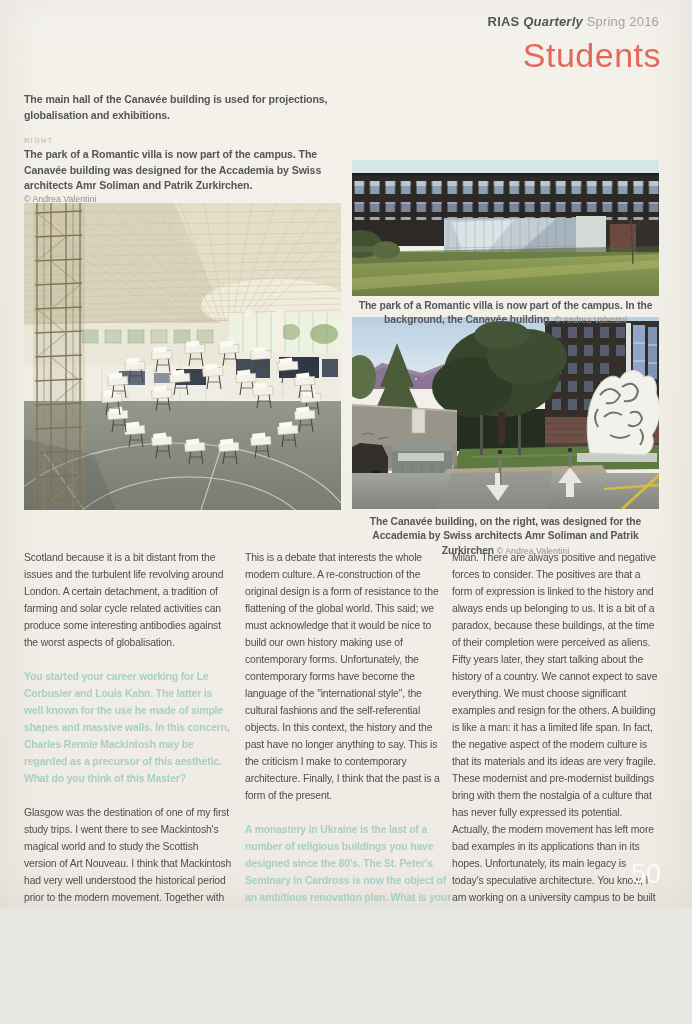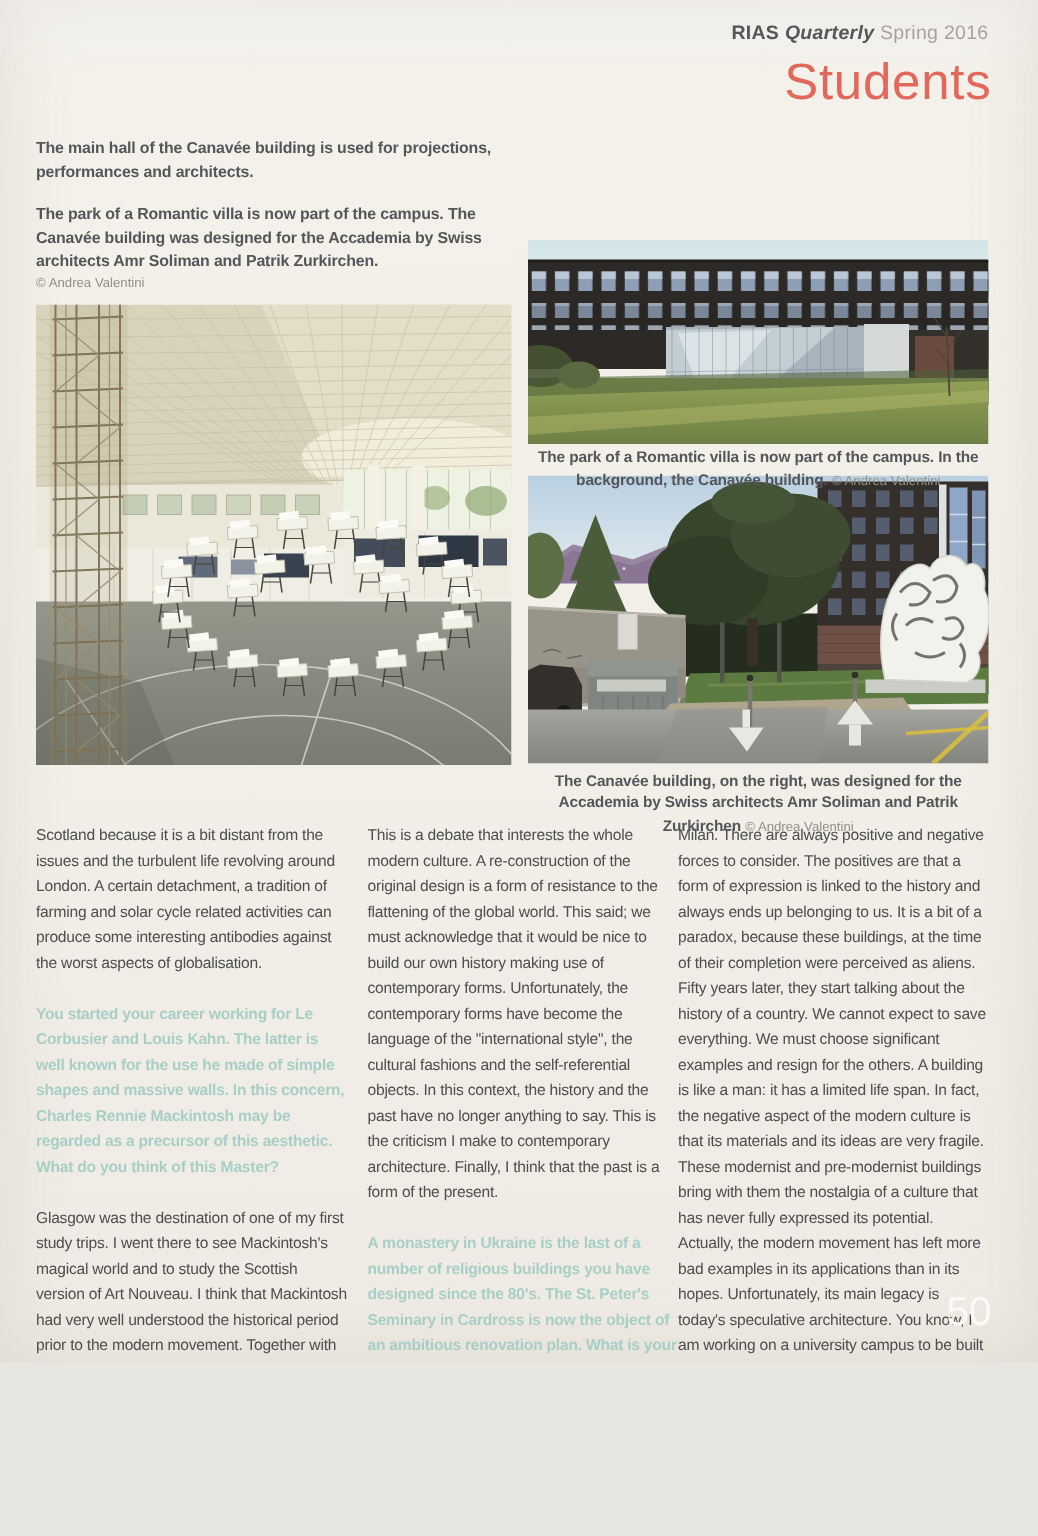--- a/index.html
+++ b/index.html
@@ -50,22 +50,23 @@
 <div class="page">
 
   <div class="masthead">
     <span class="journal">RIAS</span>
     <span class="journal-style">Quarterly</span>
     <span class="issue">Spring 2016</span>
   </div>
   <div class="section-title">Students</div>
 
   <div class="topcaps">
-    <div class="cap-text">The main hall of the Canavée building is used for projections, performances and architects.</div>
+    <div class="cap-text">The main hall of the Canavée building is used for projections, globalisation and exhibitions.</div>
     <div class="cap-gap"></div>
+    <div class="cap-label">RIGHT</div>
     <div class="cap-text">The park of a Romantic villa is now part of the campus. The Canavée building was designed for the Accademia by Swiss architects Amr Soliman and Patrik Zurkirchen.</div>
     <div class="credit">© Andrea Valentini</div>
   </div>
 
   <div class="photo" id="photo-main">
     <svg viewBox="0 0 317 307" width="317" height="307">
       <defs>
         <clipPath id="ceilClip">
             <rect x="0" y="0" width="317" height="124"></rect>
           </clipPath>

